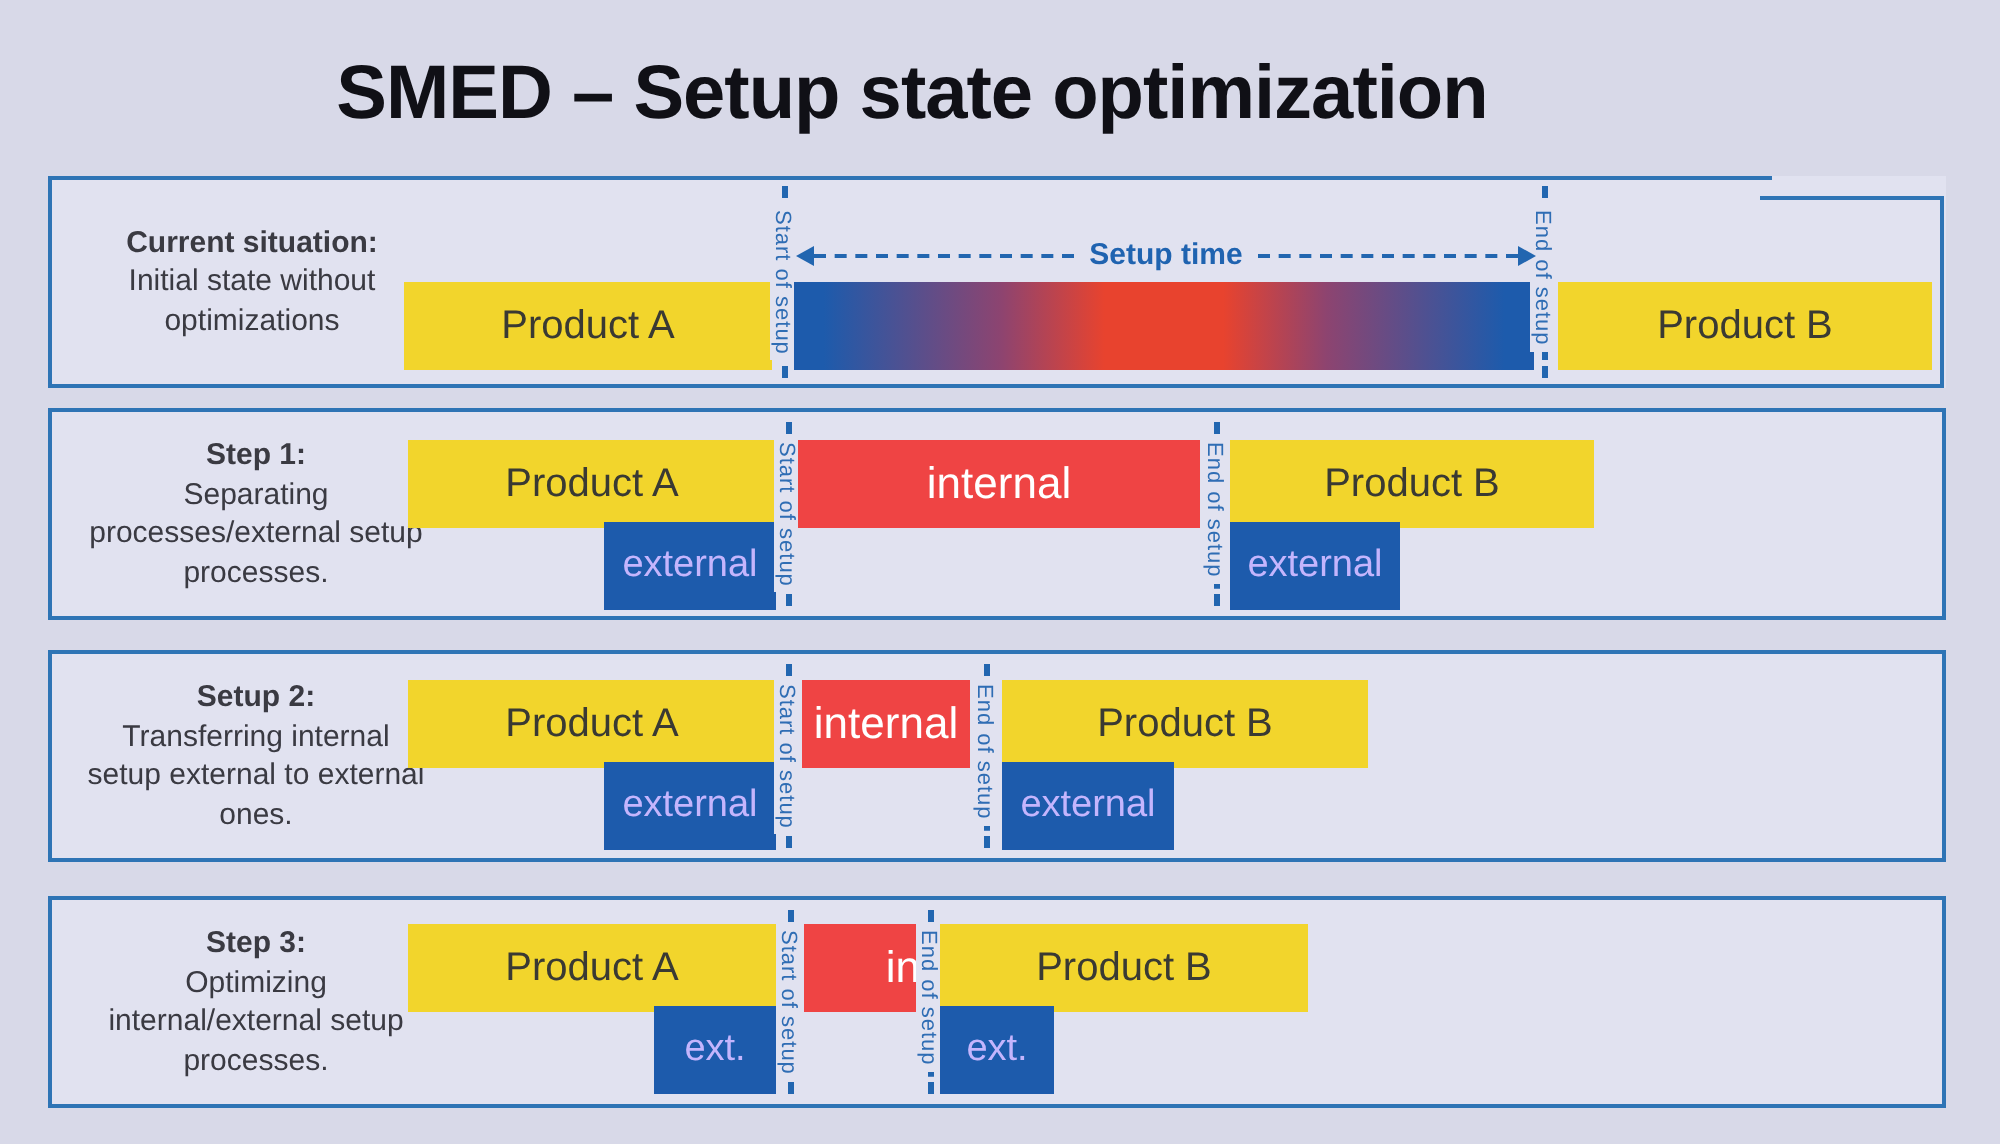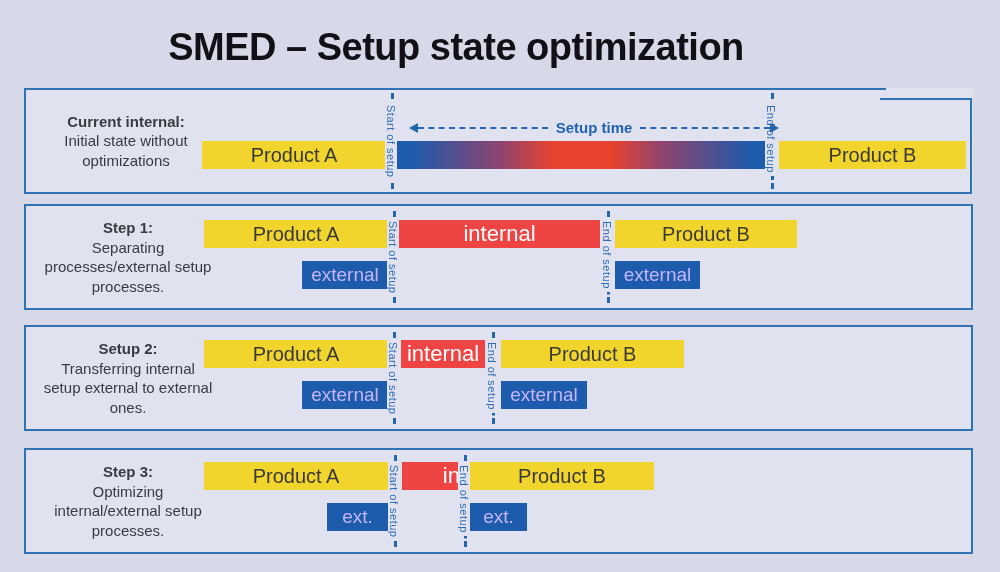--- a/index.html
+++ b/index.html
@@ -19,21 +19,21 @@
   .panel--p1{border:none;}
   .panel-border-svg{position:absolute;left:0;top:0;}
   .panel-label{
     position:absolute;left:8px;top:0;width:188px;height:100%;
     display:flex;flex-direction:column;justify-content:center;
     text-align:center;font-size:15px;line-height:1.3;color:#3a3a42;
   }
   .panel-label .head{font-weight:bold;}
   .panel-label .desc{width:170px;margin:0 auto;}
   .bar{
-    position:absolute;height:28px;display:flex;align-items:center;justify-content:center;
+    position:absolute;height:44px;display:flex;align-items:center;justify-content:center;
     white-space:nowrap;
   }
   .bar--yellow{background:#f2d52c;color:#3a3a33;font-size:20px;}
   .bar--red{background:#ef4444;color:#ffffff;font-size:22px;}
   .bar--blue{background:#1d5bac;color:#c4b5fd;font-size:19px;}
   .bar--gradient{
     background:linear-gradient(90deg,#1d5bac 0%,#1d5bac 4%,#8d4470 28%,#e8432e 42%,#e8432e 58%,#8d4470 72%,#1d5bac 96%,#1d5bac 100%);
   }
   .vline{
     position:absolute;top:5px;bottom:5px;width:0;
@@ -55,28 +55,28 @@
 </head>
 <body>
 
 <div class="title">SMED – Setup state optimization</div>
 
 <div class="panel panel--p1" style="top:88px;">
   <svg class="panel-border-svg" width="949" height="106" viewBox="0 0 949 106">
     <path d="M 862 1 H 1 V 105 H 947 V 11 H 856" stroke="#2e74b5" stroke-width="2" fill="none"></path>
   </svg>
   <div class="panel-label">
-    <div class="head">Current internal:</div>
+    <div class="head">Current situation:</div>
     <div class="desc">Initial state without optimizations</div>
   </div>
   <div class="vline" style="left:367px;"></div>
   <div class="vline" style="left:747px;"></div>
   <div class="vlabel" style="left:361px;top:14px;">Start of setup</div>
   <div class="vlabel" style="left:741px;top:14px;">End of setup</div>
-  <div class="setup-arrow" style="left:385px;top:31px;width:370px;">
+  <div class="setup-arrow" style="left:374px;top:31px;width:370px;">
     <span class="ah-left"></span>
     <span class="dash"></span>
     <span class="lbl">Setup time</span>
     <span class="dash"></span>
     <span class="ah-right"></span>
   </div>
   <div class="bar bar--yellow" style="left:178px;top:53px;width:184px;">Product A</div>
   <div class="bar bar--gradient" style="left:373px;top:53px;width:370px;"></div>
   <div class="bar bar--yellow" style="left:755px;top:53px;width:187px;">Product B</div>
 </div>

